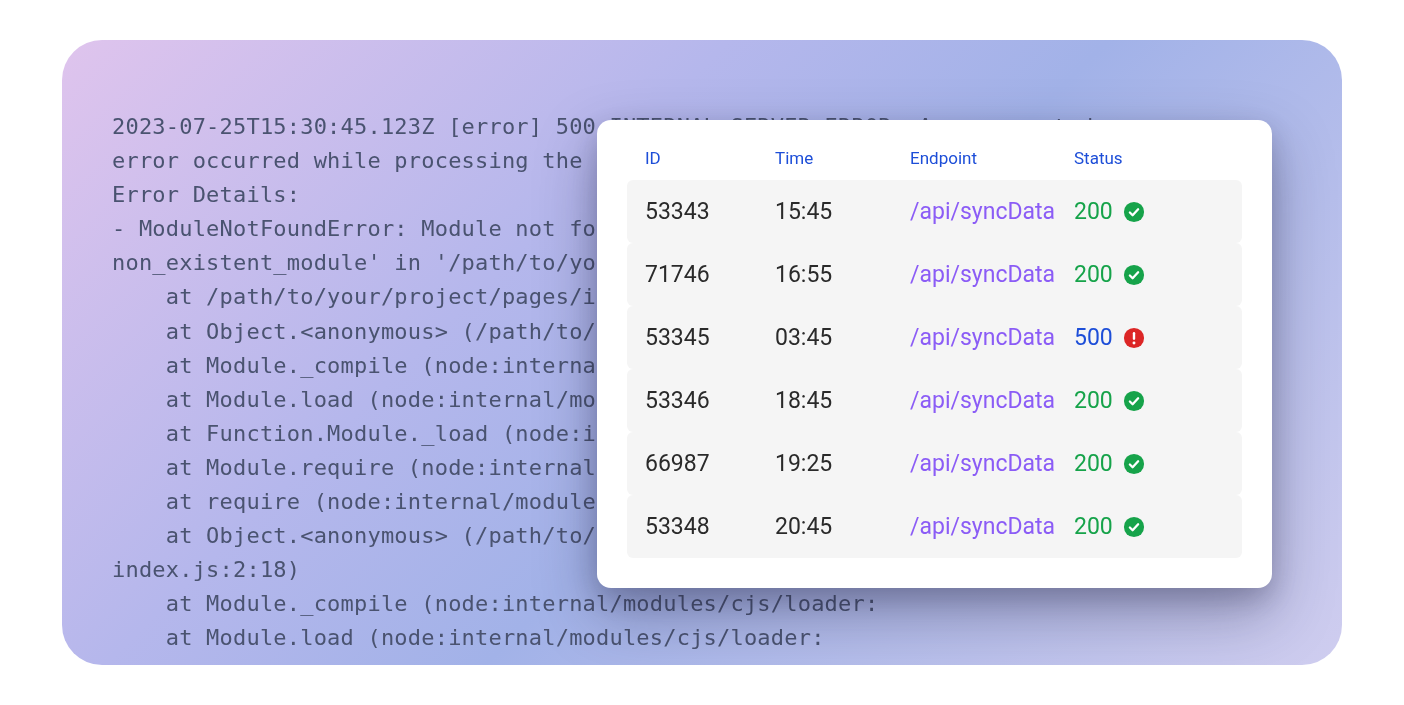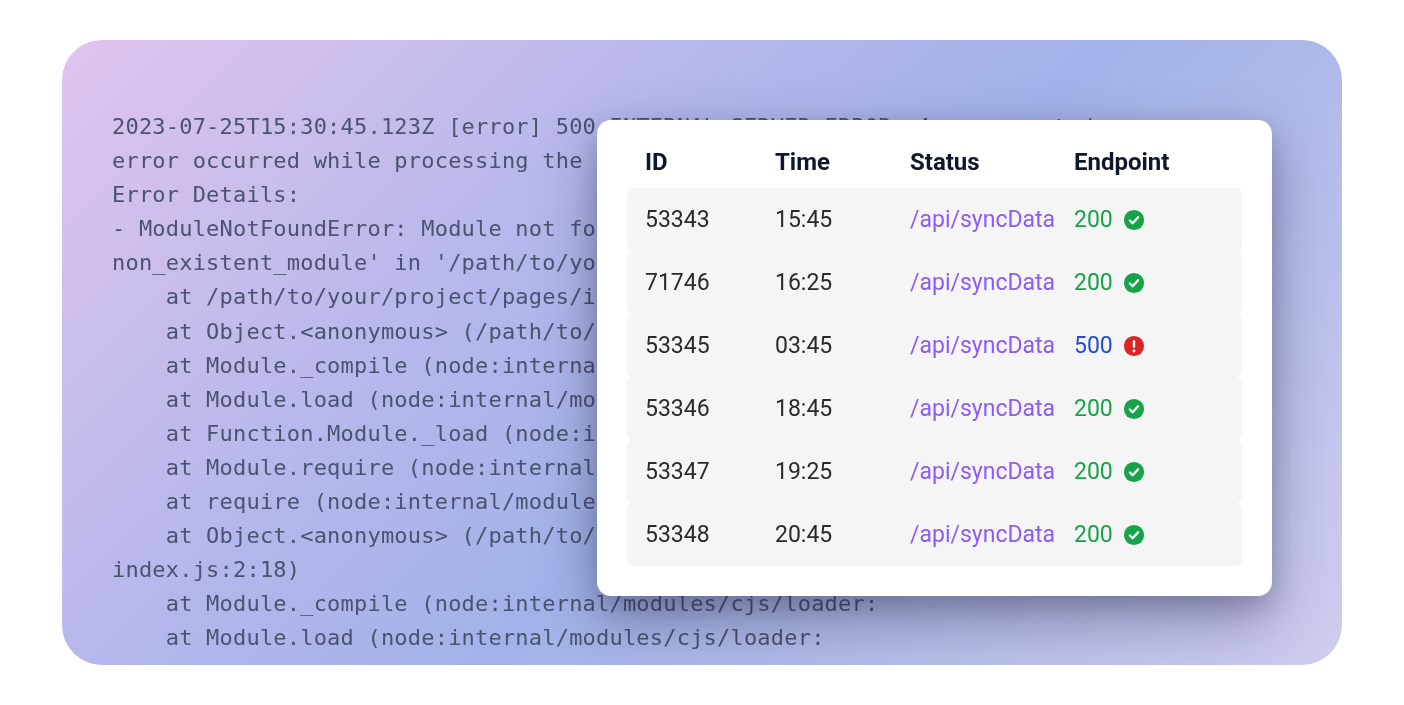--- a/index.html
+++ b/index.html
@@ -46,23 +46,23 @@
       width: 675px;
       background: #fff;
       border-radius: 14px;
       box-shadow: 0 25px 60px rgba(30, 30, 60, 0.35), 0 10px 25px rgba(30, 30, 60, 0.2);
       padding: 28px 30px 30px 30px;
     }
     .table-header {
       display: grid;
       grid-template-columns: 130px 135px 1fr 150px;
       padding: 0 18px 12px 18px;
-      font-size: 24px;
-      color: #0f172a;
-      font-weight: 700;
+      font-size: 17px;
+      color: #1d4ed8;
+      font-weight: 400;
     }
     .table-header > div:last-child {
       text-align: left;
     }
     .table-body {
       display: flex;
       flex-direction: column;
     }
     .table-row {
       display: grid;
@@ -126,41 +126,41 @@
     at require (node:internal/modules/cjs/helpers:
     at Object.&lt;anonymous&gt; (/path/to/your/project/pages/
 index.js:2:18)
     at Module._compile (node:internal/modules/cjs/loader:
     at Module.load (node:internal/modules/cjs/loader:</div>
 
     <div class="table-card">
       <div class="table-header">
         <div>ID</div>
         <div>Time</div>
+        <div>Endpoint</div>
         <div>Status</div>
-        <div>Endpoint</div>
       </div>
       <div class="table-body" id="table-body">
           <div class="table-row">
             <div class="cell-id">53343</div>
             <div class="cell-time">15:45</div>
             <div class="cell-endpoint">/api/syncData</div>
             <div class="cell-status status-success">
               <span class="status-code">200</span>
               <span class="status-icon">
                 <svg viewBox="0 0 24 24" fill="none">
                   <circle cx="12" cy="12" r="11" fill="#16a34a"></circle>
                   <path d="M7.5 12.5l3 3 6-6.5" stroke="#fff" stroke-width="2.5" stroke-linecap="round" stroke-linejoin="round"></path>
                 </svg>
               </span>
             </div>
           </div>
           <div class="table-row">
             <div class="cell-id">71746</div>
-            <div class="cell-time">16:25</div>
+            <div class="cell-time">16:55</div>
             <div class="cell-endpoint">/api/syncData</div>
             <div class="cell-status status-success">
               <span class="status-code">200</span>
               <span class="status-icon">
                 <svg viewBox="0 0 24 24" fill="none">
                   <circle cx="12" cy="12" r="11" fill="#16a34a"></circle>
                   <path d="M7.5 12.5l3 3 6-6.5" stroke="#fff" stroke-width="2.5" stroke-linecap="round" stroke-linejoin="round"></path>
                 </svg>
               </span>
             </div>
@@ -188,21 +188,21 @@
               <span class="status-code">200</span>
               <span class="status-icon">
                 <svg viewBox="0 0 24 24" fill="none">
                   <circle cx="12" cy="12" r="11" fill="#16a34a"></circle>
                   <path d="M7.5 12.5l3 3 6-6.5" stroke="#fff" stroke-width="2.5" stroke-linecap="round" stroke-linejoin="round"></path>
                 </svg>
               </span>
             </div>
           </div>
           <div class="table-row">
-            <div class="cell-id">53347</div>
+            <div class="cell-id">66987</div>
             <div class="cell-time">19:25</div>
             <div class="cell-endpoint">/api/syncData</div>
             <div class="cell-status status-success">
               <span class="status-code">200</span>
               <span class="status-icon">
                 <svg viewBox="0 0 24 24" fill="none">
                   <circle cx="12" cy="12" r="11" fill="#16a34a"></circle>
                   <path d="M7.5 12.5l3 3 6-6.5" stroke="#fff" stroke-width="2.5" stroke-linecap="round" stroke-linejoin="round"></path>
                 </svg>
               </span>

